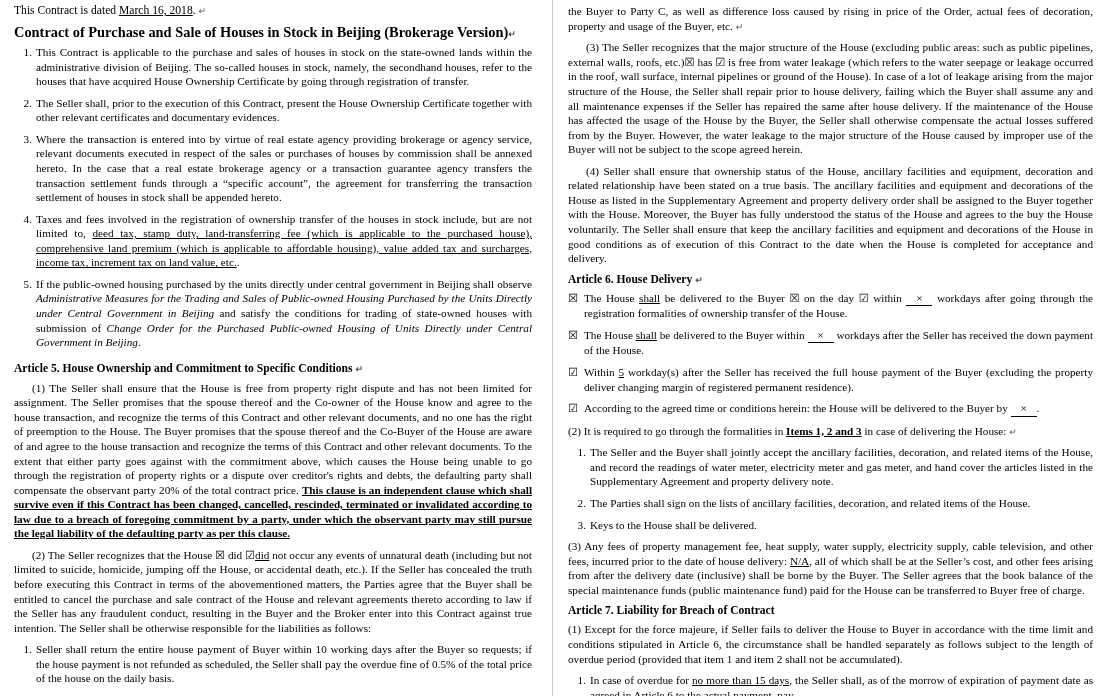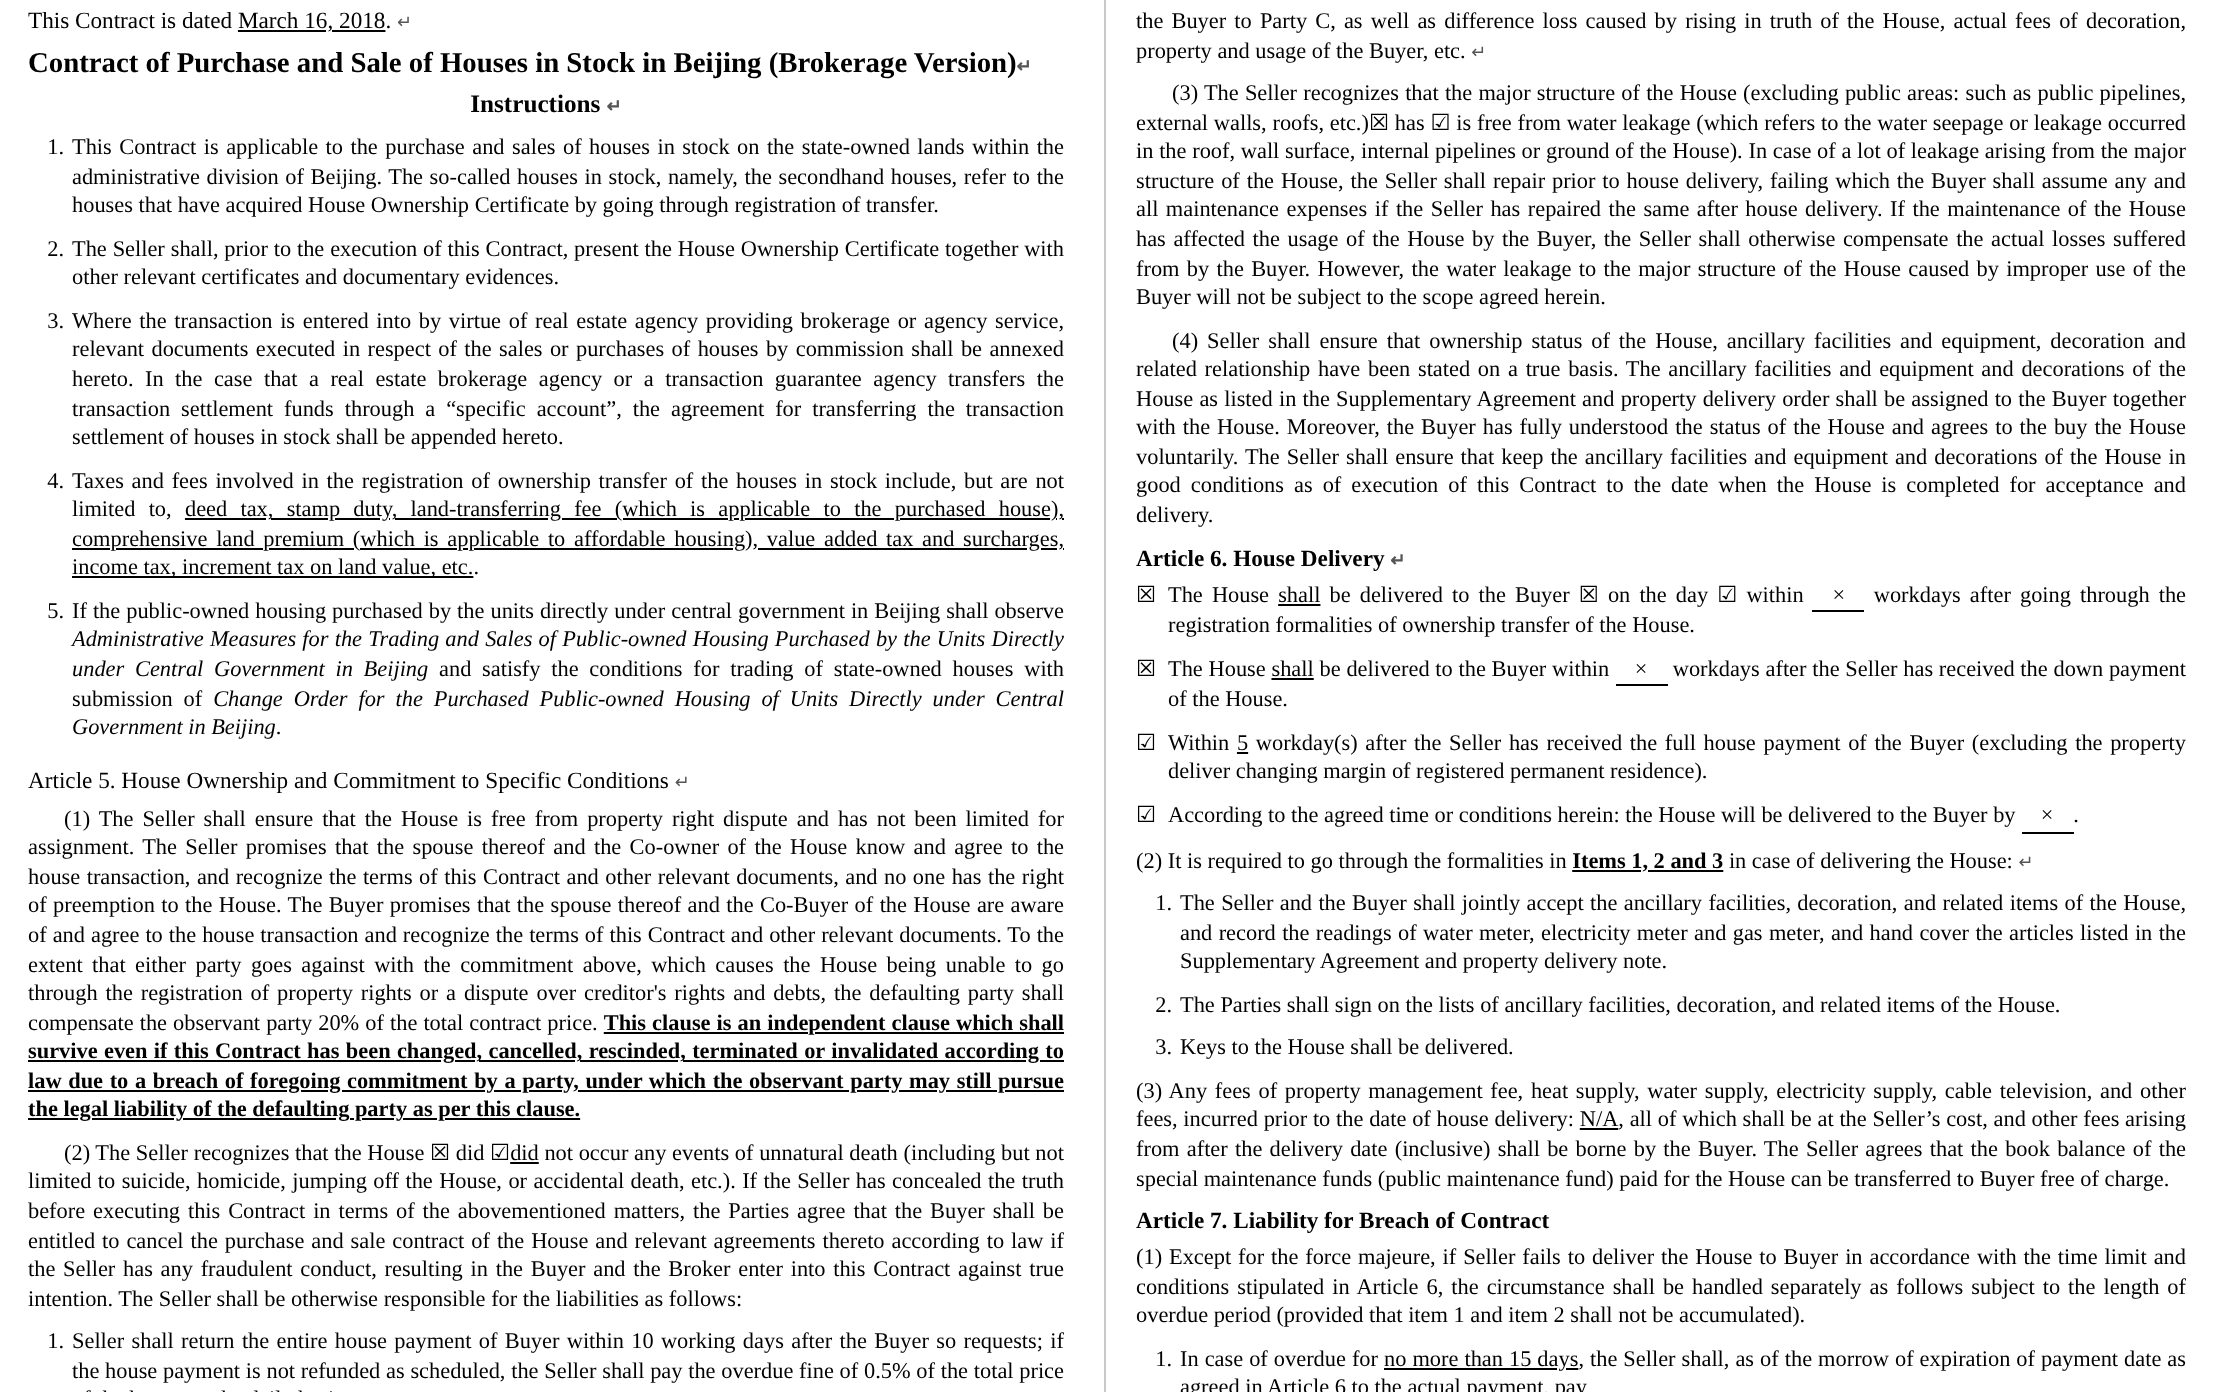--- a/index.html
+++ b/index.html
@@ -32,21 +32,21 @@
   .u{text-decoration:underline;}
   .it{font-style:italic;}
   .bu{font-weight:bold;text-decoration:underline;margin-top:11px;}
   ol.num{margin:0 0 7px 0;padding-left:0;list-style:none;}
   ol.num > li{
     position:relative;padding-left:22px;margin-bottom:7px;font-size:11.2px;line-height:1.30;text-align:justify;
   }
   ol.num > li .lbl{position:absolute;left:0;top:0;width:18px;text-align:right;}
   .sub-list > li{padding-left:26px;}
   .sub-list > li .lbl{width:22px;}
-  .art{font-weight:normal;font-size:11.6px;margin:12px 0 6px 0;}
+  .art{font-weight:bold;font-size:11.6px;margin:12px 0 6px 0;}
   .art-r{font-weight:bold;font-size:11.6px;margin:7px 0 5px 0;}
   .box-list{margin:0 0 7px 0;padding:0;list-style:none;}
   .box-list li{
     position:relative;padding-left:16px;font-size:11.2px;line-height:1.30;margin-bottom:7px;text-align:justify;
   }
   .box-list li .bx{position:absolute;left:0;top:0;font-size:11.2px;}
   .ind{text-indent:18px;}
   .pilcrow{font-size:9px;color:#555;}
   .blank{display:inline-block;min-width:26px;border-bottom:1px solid #000;text-align:center;}
 </style>
@@ -58,23 +58,20 @@
   <div class="col col-left">
 
     <p class="hdr-line">
       <span>This Contract is dated </span><span class="u">March 16, 2018</span><span>.</span> <span class="pilcrow">↵</span>
     </p>
 
     <div class="title">
       <span>Contract of Purchase and Sale of Houses in Stock in Beijing (Brokerage Version)</span><span class="pilcrow">↵</span>
     </div>
 
-    <div class="subtitle">
-      <span>Instructions</span> <span class="pilcrow">↵</span>
-    </div>
 
     <ol class="num">
       <li>
         <span class="lbl">1.</span>
         <span>This Contract is applicable to the purchase and sales of houses in stock on the state-owned lands within the administrative division of Beijing. The so-called houses in stock, namely, the secondhand houses, refer to the houses that have acquired House Ownership Certificate by going through registration of transfer.</span>
       </li>
       <li>
         <span class="lbl">2.</span>
         <span>The Seller shall, prior to the execution of this Contract, present the House Ownership Certificate together with other relevant certificates and documentary evidences.</span>
       </li>
@@ -111,21 +108,21 @@
       </li>
 
     </ol>
   </div>
 
   <div class="col-gap"></div>
 
   <div class="col col-right">
 
     <p class="t">
-      <span>the Buyer to Party C, as well as difference loss caused by rising in truth of the House, actual fees of decoration, property and usage of the Buyer, etc.</span> <span class="pilcrow">↵</span>
+      <span>the Buyer to Party C, as well as difference loss caused by rising in price of the Order, actual fees of decoration, property and usage of the Buyer, etc.</span> <span class="pilcrow">↵</span>
     </p>
 
     <p class="t ind">
       <span>(3) The Seller recognizes that the major structure of the House (excluding public areas: such as public pipelines, external walls, roofs, etc.)</span><span>☒</span><span> has </span><span>☑</span><span> is free from water leakage (which refers to the water seepage or leakage occurred in the roof, wall surface, internal pipelines or ground of the House). In case of a lot of leakage arising from the major structure of the House, the Seller shall repair prior to house delivery, failing which the Buyer shall assume any and all maintenance expenses if the Seller has repaired the same after house delivery. If the maintenance of the House has affected the usage of the House by the Buyer, the Seller shall otherwise compensate the actual losses suffered from by the Buyer. However, the water leakage to the major structure of the House caused by improper use of the Buyer will not be subject to the scope agreed herein.</span>
     </p>
 
     <p class="t ind">
       <span>(4) Seller shall ensure that ownership status of the House, ancillary facilities and equipment, decoration and related relationship have been stated on a true basis. The ancillary facilities and equipment and decorations of the House as listed in the Supplementary Agreement and property delivery order shall be assigned to the Buyer together with the House. Moreover, the Buyer has fully understood the status of the House and agrees to the buy the House voluntarily. The Seller shall ensure that keep the ancillary facilities and equipment and decorations of the House in good conditions as of execution of this Contract to the date when the House is completed for acceptance and delivery.</span>
     </p>
 

